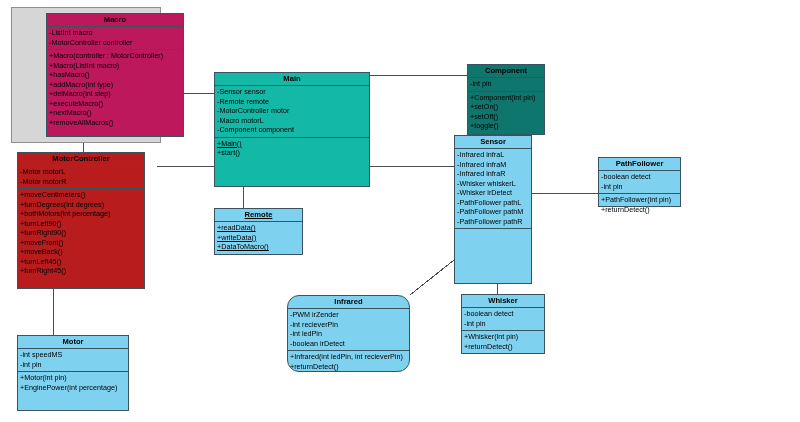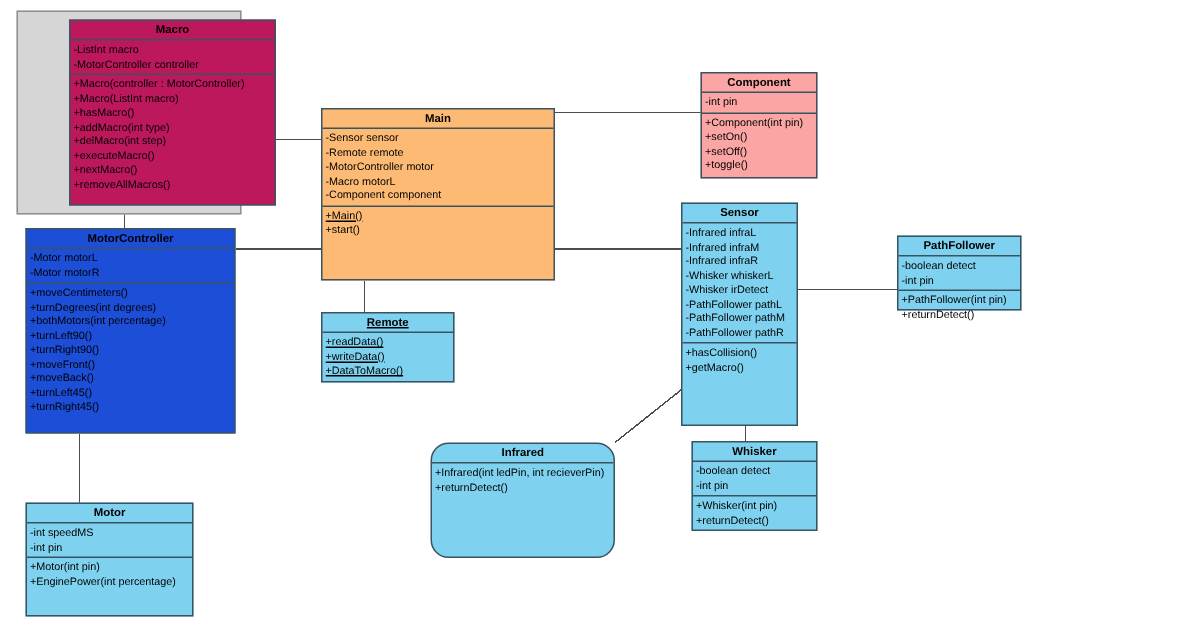--- a/index.html
+++ b/index.html
@@ -58,21 +58,21 @@
         <div class="uml-row">+Macro(controller : MotorController)</div>
         <div class="uml-row">+Macro(ListInt macro)</div>
         <div class="uml-row">+hasMacro()</div>
         <div class="uml-row">+addMacro(int type)</div>
         <div class="uml-row">+delMacro(int step)</div>
         <div class="uml-row">+executeMacro()</div>
         <div class="uml-row">+nextMacro()</div>
         <div class="uml-row">+removeAllMacros()</div>
       </div>
     </div>
-    <div class="uml-node" style="left: 17px; top: 152px; width: 140px; height: 137px; background: #1d4ed8; border-color: rgb(58, 83, 96);">
+    <div class="uml-node" style="left: 17px; top: 152px; width: 128px; height: 137px; background: #b91c1c; border-color: rgb(58, 83, 96);">
       <div class="uml-title" style="border-color: rgb(58, 83, 96);">MotorController</div>
       <div class="uml-compartment uml-attrs" style="border-color: rgb(58, 83, 96);">
         <div class="uml-row">-Motor motorL</div>
         <div class="uml-row">-Motor motorR</div>
       </div>
       <div class="uml-compartment uml-methods">
         <div class="uml-row">+moveCentimeters()</div>
         <div class="uml-row">+turnDegrees(int degrees)</div>
         <div class="uml-row">+bothMotors(int percentage)</div>
         <div class="uml-row">+turnLeft90()</div>
@@ -87,21 +87,21 @@
       <div class="uml-title" style="border-color: rgb(58, 83, 96);">Motor</div>
       <div class="uml-compartment uml-attrs" style="border-color: rgb(58, 83, 96);">
         <div class="uml-row">-int speedMS</div>
         <div class="uml-row">-int pin</div>
       </div>
       <div class="uml-compartment uml-methods">
         <div class="uml-row">+Motor(int pin)</div>
         <div class="uml-row">+EnginePower(int percentage)</div>
       </div>
     </div>
-    <div class="uml-node" style="left: 214px; top: 72px; width: 156px; height: 115px; background: #fdba74; border-color: rgb(58, 83, 96);">
+    <div class="uml-node" style="left: 214px; top: 72px; width: 156px; height: 115px; background: #14b8a6; border-color: rgb(58, 83, 96);">
       <div class="uml-title" style="border-color: rgb(58, 83, 96);">Main</div>
       <div class="uml-compartment uml-attrs" style="border-color: rgb(58, 83, 96);">
         <div class="uml-row">-Sensor sensor</div>
         <div class="uml-row">-Remote remote</div>
         <div class="uml-row">-MotorController motor</div>
         <div class="uml-row">-Macro motorL</div>
         <div class="uml-row">-Component component</div>
       </div>
       <div class="uml-compartment uml-methods">
         <div class="uml-row static-underline">+Main()</div>
@@ -109,21 +109,21 @@
       </div>
     </div>
     <div class="uml-node" style="left: 214px; top: 208px; width: 89px; height: 47px; background: rgb(126, 210, 240); border-color: rgb(58, 83, 96); text-decoration: underline;">
       <div class="uml-title" style="border-color: rgb(58, 83, 96);">Remote</div>
       <div class="uml-compartment uml-methods">
         <div class="uml-row">+readData()</div>
         <div class="uml-row">+writeData()</div>
         <div class="uml-row">+DataToMacro()</div>
       </div>
     </div>
-    <div class="uml-node" style="left: 467px; top: 48px; width: 78px; height: 71px; background: #fca5a5; border-color: rgb(58, 83, 96);">
+    <div class="uml-node" style="left: 467px; top: 64px; width: 78px; height: 71px; background: #0f766e; border-color: rgb(58, 83, 96);">
       <div class="uml-title" style="border-color: rgb(58, 83, 96);">Component</div>
       <div class="uml-compartment uml-attrs" style="border-color: rgb(58, 83, 96);">
         <div class="uml-row">-int pin</div>
       </div>
       <div class="uml-compartment uml-methods">
         <div class="uml-row">+Component(int pin)</div>
         <div class="uml-row">+setOn()</div>
         <div class="uml-row">+setOff()</div>
         <div class="uml-row">+toggle()</div>
       </div>
@@ -133,38 +133,40 @@
       <div class="uml-compartment uml-attrs" style="border-color: rgb(58, 83, 96);">
         <div class="uml-row">-Infrared infraL</div>
         <div class="uml-row">-Infrared infraM</div>
         <div class="uml-row">-Infrared infraR</div>
         <div class="uml-row">-Whisker whiskerL</div>
         <div class="uml-row">-Whisker irDetect</div>
         <div class="uml-row">-PathFollower pathL</div>
         <div class="uml-row">-PathFollower pathM</div>
         <div class="uml-row">-PathFollower pathR</div>
       </div>
-      <div class="uml-compartment uml-methods">
-        <div class="uml-row">+hasCollision()</div>
-        <div class="uml-row">+getMacro()</div>
-      </div>
     </div>
     <div class="uml-node" style="left: 598px; top: 157px; width: 83px; height: 50px; background: rgb(126, 210, 240); border-color: rgb(58, 83, 96);">
       <div class="uml-title" style="border-color: rgb(58, 83, 96);">PathFollower</div>
       <div class="uml-compartment uml-attrs" style="border-color: rgb(58, 83, 96);">
         <div class="uml-row">-boolean detect</div>
         <div class="uml-row">-int pin</div>
       </div>
       <div class="uml-compartment uml-methods">
         <div class="uml-row">+PathFollower(int pin)</div>
         <div class="uml-row">+returnDetect()</div>
       </div>
     </div>
     <div class="uml-node" style="left: 287px; top: 295px; width: 123px; height: 77px; background: rgb(126, 210, 240); border-color: rgb(58, 83, 96); border-radius: 12px;">
       <div class="uml-title" style="border-color: rgb(58, 83, 96);">Infrared</div>
+      <div class="uml-compartment uml-attrs" style="border-color: rgb(58, 83, 96);">
+        <div class="uml-row">-PWM irZender</div>
+        <div class="uml-row">-int recieverPin</div>
+        <div class="uml-row">-int ledPin</div>
+        <div class="uml-row">-boolean irDetect</div>
+      </div>
       <div class="uml-compartment uml-methods">
         <div class="uml-row">+Infrared(int ledPin, int recieverPin)</div>
         <div class="uml-row">+returnDetect()</div>
       </div>
     </div>
     <div class="uml-node" style="left: 461px; top: 294px; width: 84px; height: 60px; background: rgb(126, 210, 240); border-color: rgb(58, 83, 96);">
       <div class="uml-title" style="border-color: rgb(58, 83, 96);">Whisker</div>
       <div class="uml-compartment uml-attrs" style="border-color: rgb(58, 83, 96);">
         <div class="uml-row">-boolean detect</div>
         <div class="uml-row">-int pin</div>

